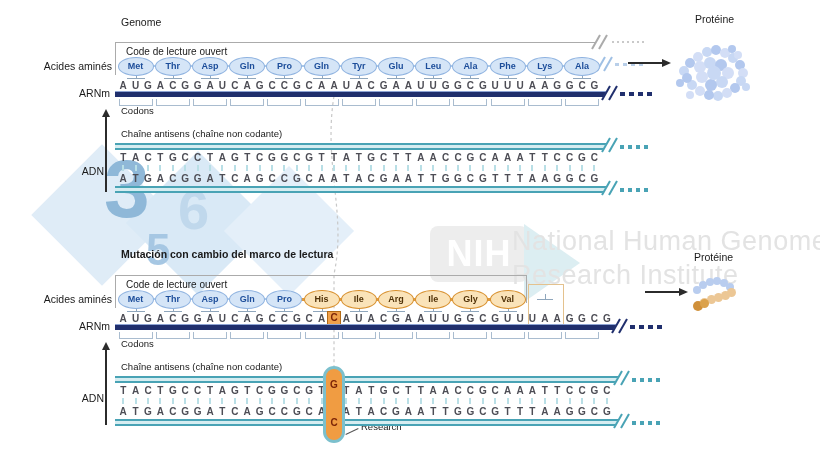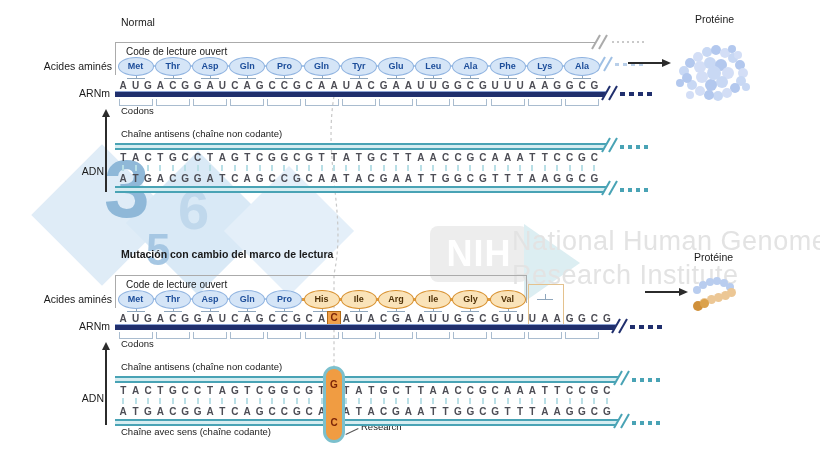--- a/index.html
+++ b/index.html
@@ -63,37 +63,36 @@
     <span style="font-size:36px;font-weight:bold;color:#ffffff;letter-spacing:1px;">NIH</span>
   </div>
   <div style="position:absolute;left:524px;top:224px;width:0;height:0;border-top:39px solid transparent;border-bottom:39px solid transparent;border-left:56px solid #dceef2;"></div>
   <div class="lbl" style="left:512px;top:226px;font-size:27px;color:#e3e3e3;letter-spacing:.5px;">National Human Genome</div>
   <div class="lbl" style="left:512px;top:260px;font-size:27px;color:#e3e3e3;letter-spacing:.5px;">Research Institute</div>
 
   <svg class="abs" style="left:315px;top:94px;" width="40" height="282" viewBox="0 0 40 282">
     <path d="M19,2 C8,70 32,120 19,180 L19,272" stroke="#c8c8c8" stroke-width="1.2" fill="none" stroke-dasharray="3,3"></path>
   </svg>
 
-  <div class="lbl f105" style="left:121px;top:16px;">Normal</div>
+  <div class="lbl f105" style="left:121px;top:16px;">Genome</div>
   <div class="lbl f10" style="left:126px;top:46px;">Code de lecture ouvert</div>
   <div class="lbl f105 rt" style="left:2px;top:60px;width:110px;">Acides aminés</div>
   <div class="lbl f105 rt" style="left:2px;top:87px;width:108px;">ARNm</div>
   <div class="lbl f95" style="left:121px;top:106px;">Codons</div>
   <div class="lbl f95" style="left:121px;top:129px;">Chaîne antisens (chaîne non codante)</div>
   <div class="lbl f105 rt" style="left:2px;top:165px;width:102px;">ADN</div>
   <div class="lbl f105" style="left:695px;top:13px;">Protéine</div>
 
   <div class="lbl f105 bold" style="left:121px;top:248px;">Mutación con cambio del marco de lectura</div>
   <div class="lbl f10" style="left:126px;top:279px;">Code de lecture ouvert</div>
   <div class="lbl f105 rt" style="left:2px;top:293px;width:110px;">Acides aminés</div>
   <div class="lbl f105 rt" style="left:2px;top:320px;width:108px;">ARNm</div>
   <div class="lbl f95" style="left:121px;top:339px;">Codons</div>
   <div class="lbl f95" style="left:121px;top:362px;">Chaîne antisens (chaîne non codante)</div>
   <div class="lbl f105 rt" style="left:2px;top:392px;width:102px;">ADN</div>
-  <div class="lbl f95" style="left:121px;top:427px;">Chaîne avec sens (chaîne codante)</div>
   <div class="lbl f105" style="left:694px;top:251px;">Protéine</div>
   <div class="lbl f95" style="left:361px;top:422px;">Research</div>
 
   <div id="gen">
       <div class="hline" style="left: 115px; top: 42px; width: 485px;"></div>
       <div class="vline" style="left: 115px; top: 42px; height: 33px;"></div>
       <div class="brk" style="left: 594px; top: 36px;">
         <div style="position: absolute; top: -2px; left: 2px; width: 8px; height: 16px; transform: rotate(30deg); background: rgb(255, 255, 255);"></div>
         <div style="position: absolute; top: -2px; left: 1px; width: 2px; height: 16px; transform: rotate(30deg); background: rgb(171, 171, 171);"></div>
         <div style="position: absolute; top: -2px; left: 8px; width: 2px; height: 16px; transform: rotate(30deg); background: rgb(171, 171, 171);"></div>

